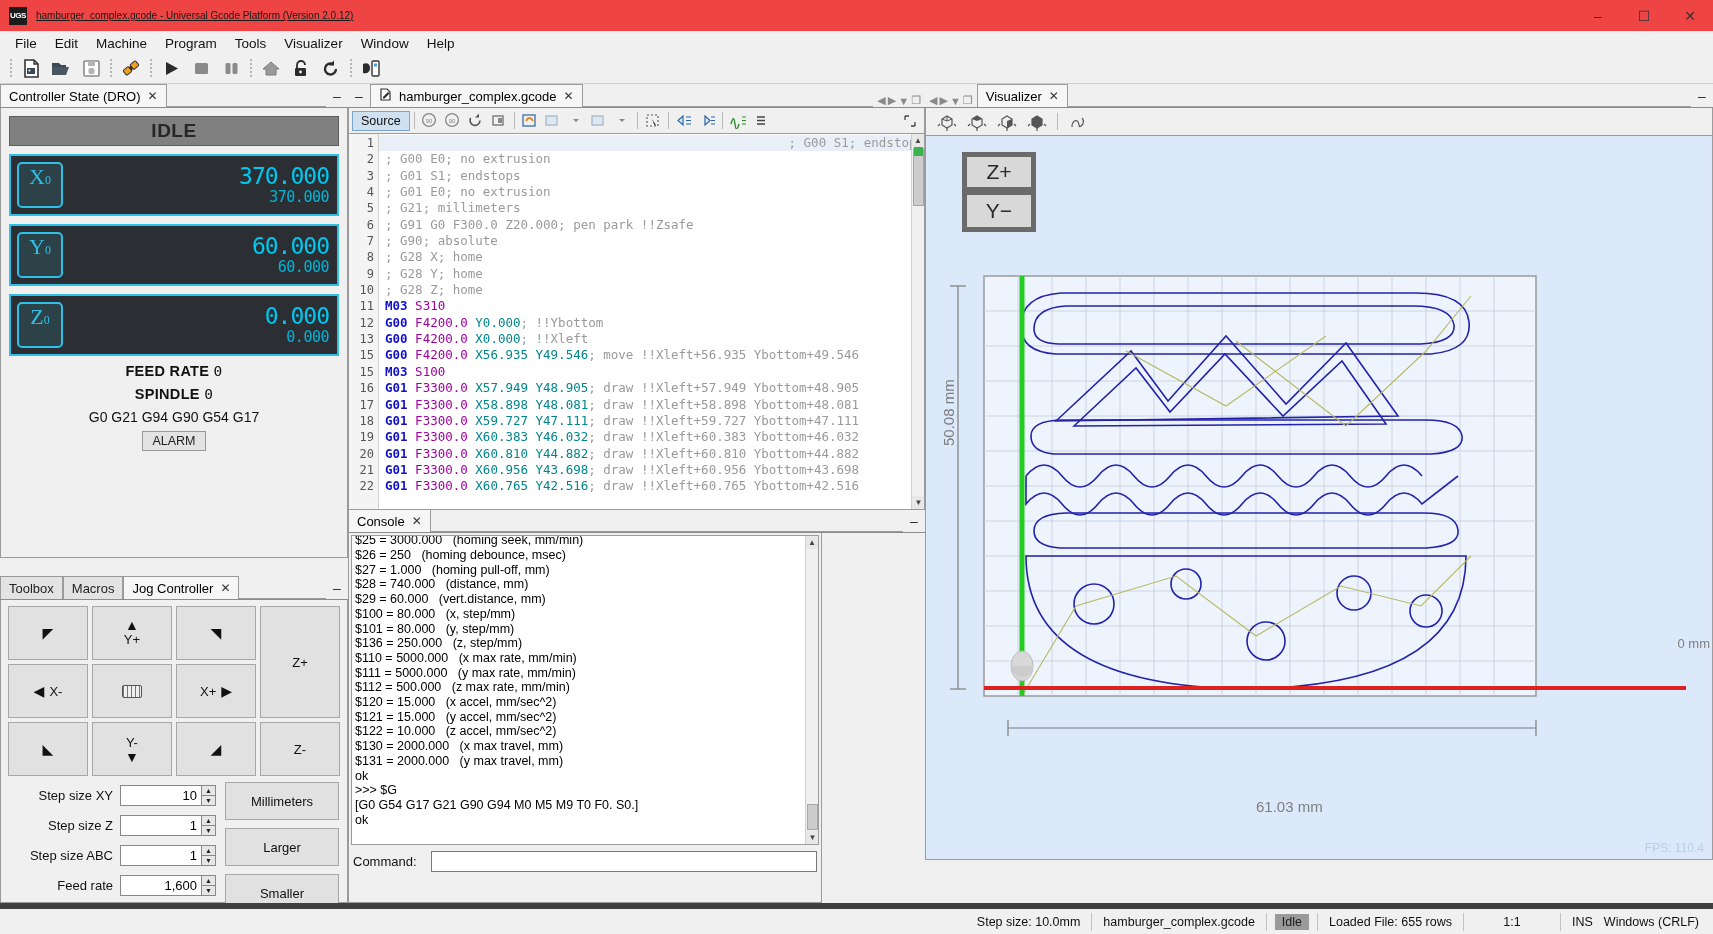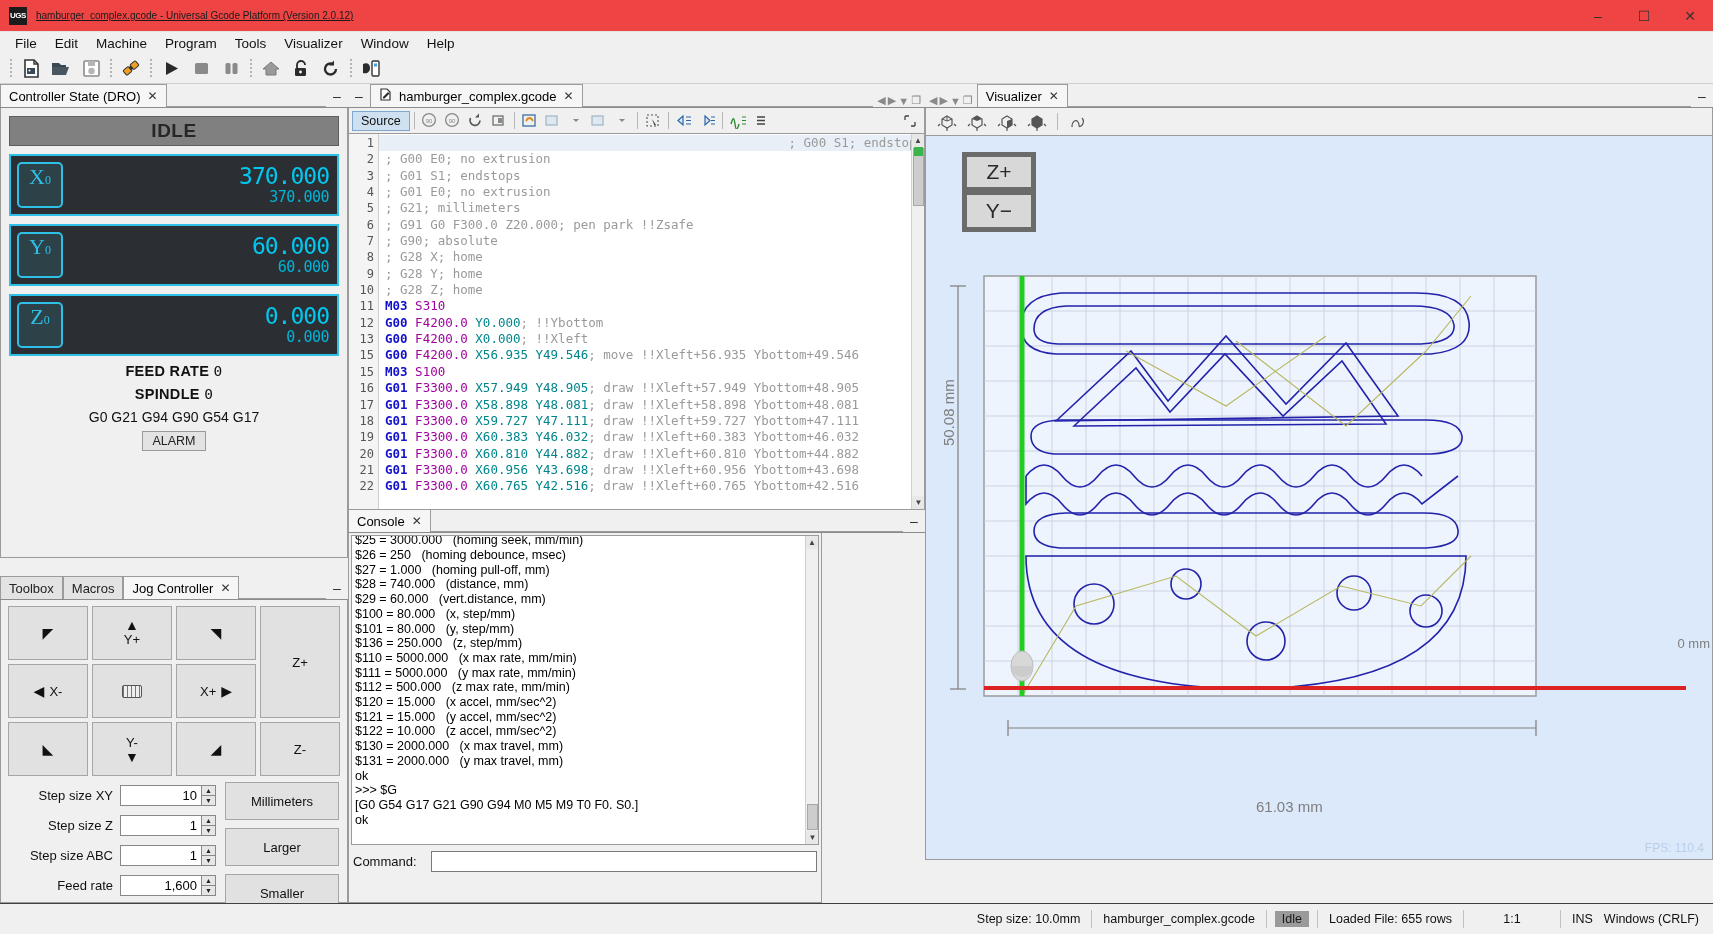--- a/index.html
+++ b/index.html
@@ -195,21 +195,21 @@
            font-size: 21px; color:#2a2a2a; font-family:"Liberation Sans", sans-serif; }
   .zybtn + .zybtn { border-top: 3px solid #6b6b6b; }
   #fps { position:absolute; right: 8px; bottom: 4px; color:#b9cfe8; font-size: 12px; }
   #dimw { position:absolute; left: 330px; bottom: 44px; color:#7e7e7e; font-size: 15px; }
   #dimh { position:absolute; left: 14px; top: 310px; color:#7e7e7e; font-size: 15px;
           transform: rotate(-90deg); transform-origin: left top; white-space:nowrap; }
   #zeromm { position:absolute; right: 2px; top: 500px; color:#7e7e7e; font-size: 13px; }
 
   
   #statusbar { position:absolute; left:0; bottom:0; width: 1713px; height: 31px;
-               background:#f0f0f0; border-top:1px solid #404040;
+               background:#f0f0f0; border-top:6px solid #404040;
                display:flex; align-items:center; }
   .stsec { padding: 0 11px; font-size: 12.5px; color:#111; }
   .stdiv { width:1px; height:18px; background:#c2c2c2; }
   .stbadge { background:#9a9a9a; color:#1a1a1a; padding: 1px 7px; font-size:12.5px; }
   #stspacer { flex: 1; }
 </style>
 </head>
 <body>
 
 <div id="app">

